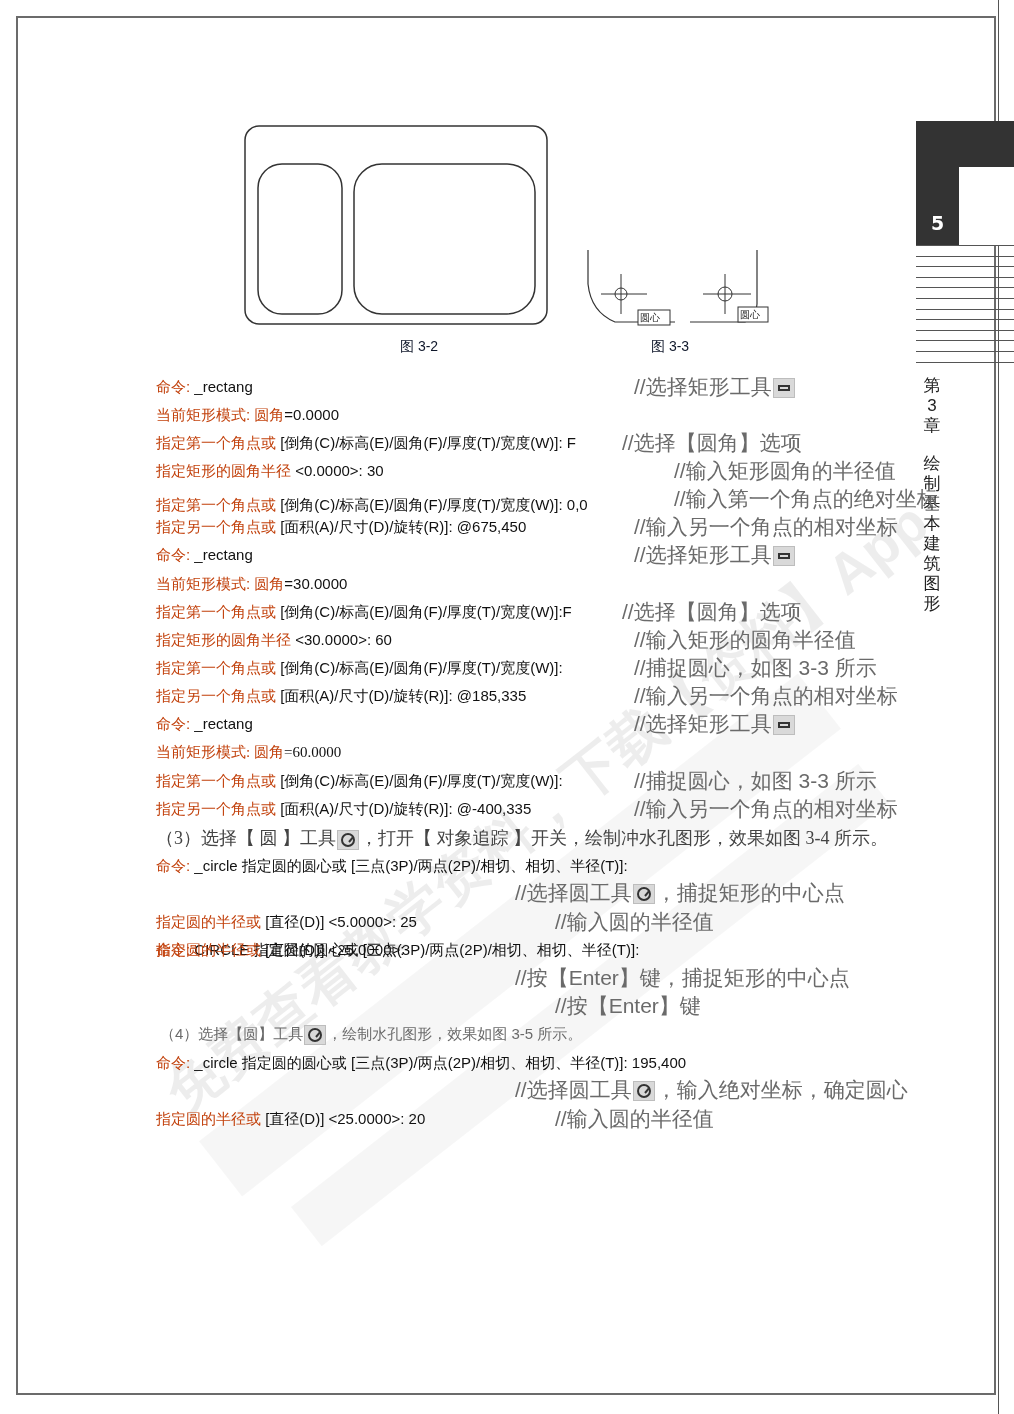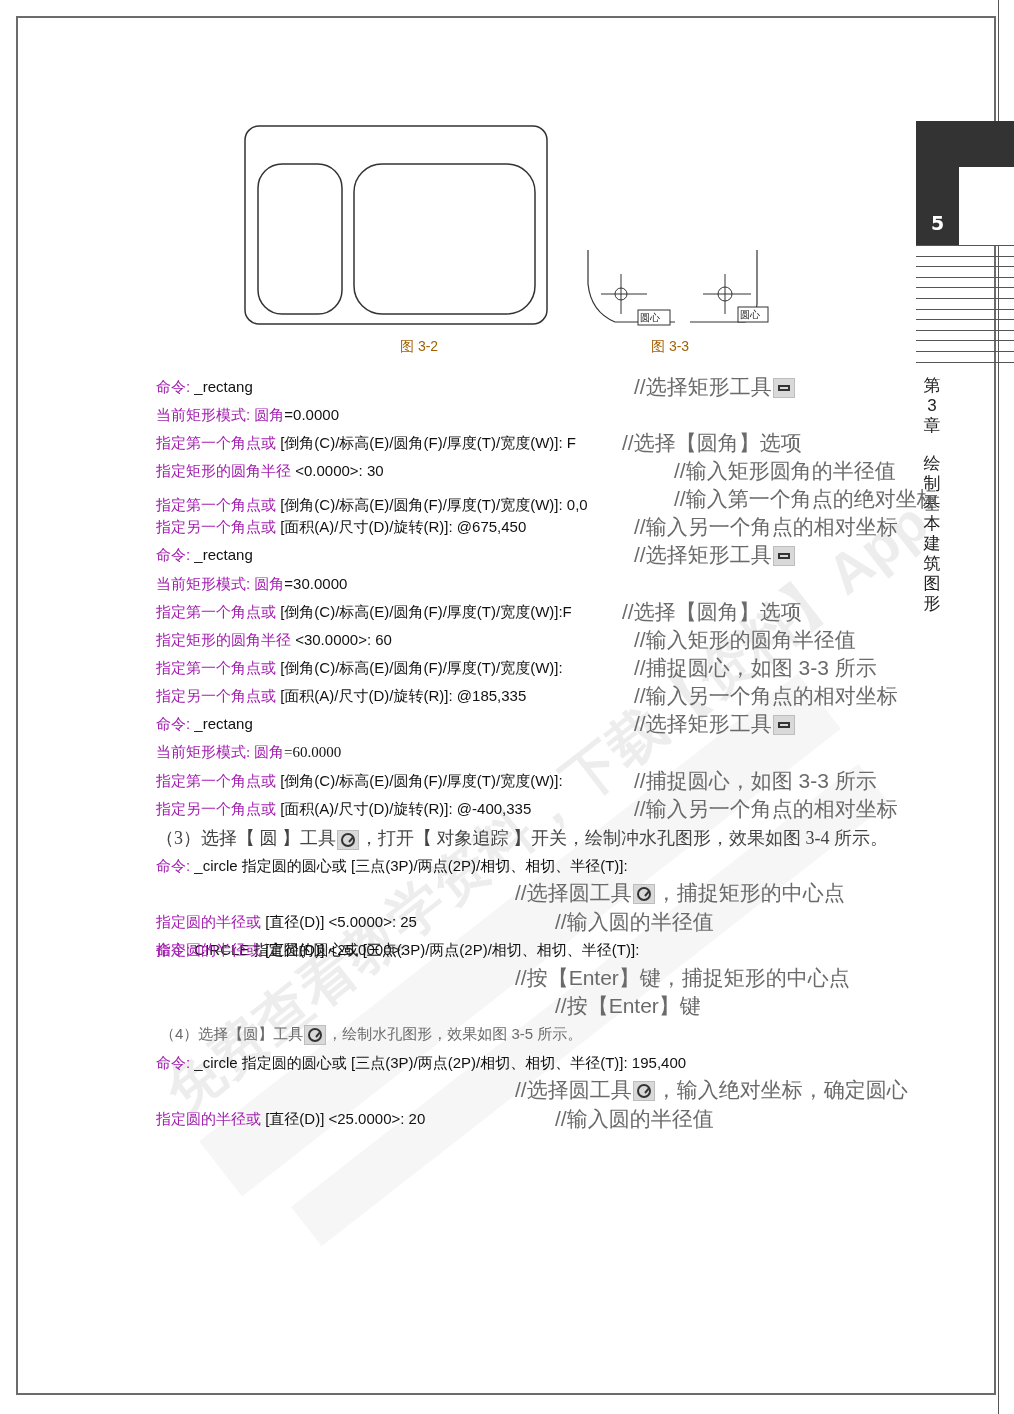--- a/index.html
+++ b/index.html
@@ -12,24 +12,24 @@
   .chap-notch { position:absolute; left:959px; top:167px; width:55px; height:78px; background:#ffffff; }
   .chap-num { position:absolute; left:931px; top:212px; font-size:19px; font-weight:bold; color:#ffffff;
               font-family:"DejaVu Sans",sans-serif; }
   .tab-line { position:absolute; left:916px; width:98px; height:1px; background:#555; }
   .chap-vert { position:absolute; left:921px; top:376px; width:22px; font-size:17px; line-height:20px;
                text-align:center; color:#222; }
   .chap-vert span { display:block; }
   .chap-vert .gap { height:18px; }
 
   .fig { position:absolute; }
-  .fig-cap { position:absolute; font-size:14px; color:#a16207; }
+  .fig-cap { position:absolute; font-size:14px; color:#0f172a; }
 
   .line { position:absolute; left:156px; font-size:15px; white-space:nowrap; line-height:20px; }
-  .zh { color:#a21caf; }
+  .zh { color:#c2410c; }
   .en { color:#111; }
   .cm { position:absolute; font-size:21px; white-space:nowrap; color:#6a6a6a; line-height:20px; }
   .para { position:absolute; left:156px; font-size:18px; white-space:nowrap; color:#444;
           font-family:"Liberation Serif","DejaVu Serif",serif; line-height:24px; }
   .tool-icon { display:inline-block; width:22px; height:20px; background:#d9d9d9; border:1px solid #bdbdbd;
                vertical-align:middle; box-sizing:border-box; position:relative; margin:0 1px; }
   .tool-icon.rect::after { content:""; position:absolute; left:4px; top:6px; width:12px; height:6px;
                border:2px solid #333; box-sizing:border-box; }
   .tool-icon.circ::after { content:""; position:absolute; left:3px; top:2px; width:14px; height:14px;
                border:2px solid #333; border-radius:50%; box-sizing:border-box; }

